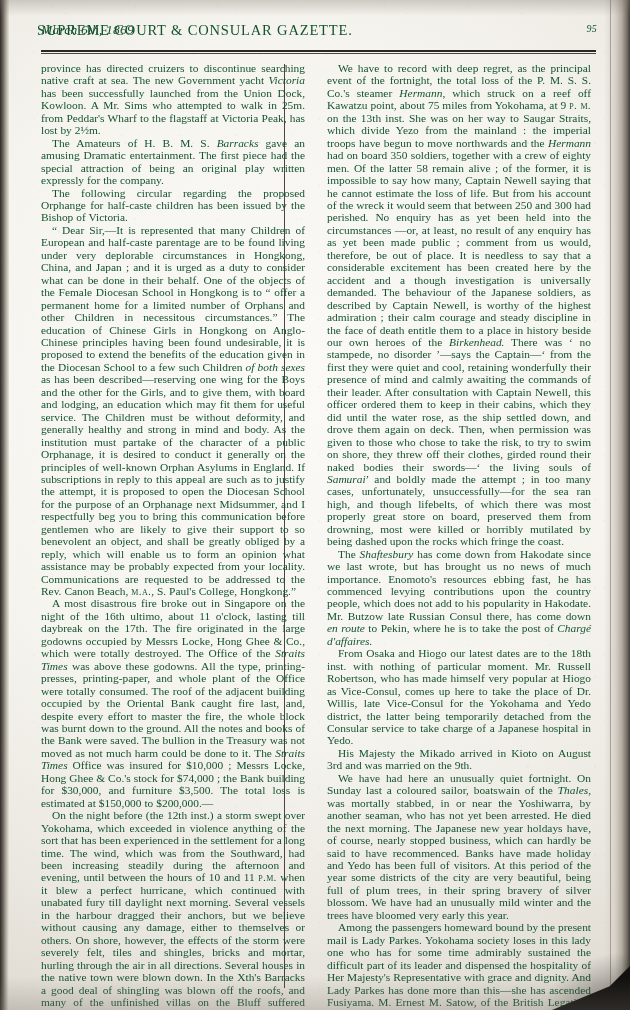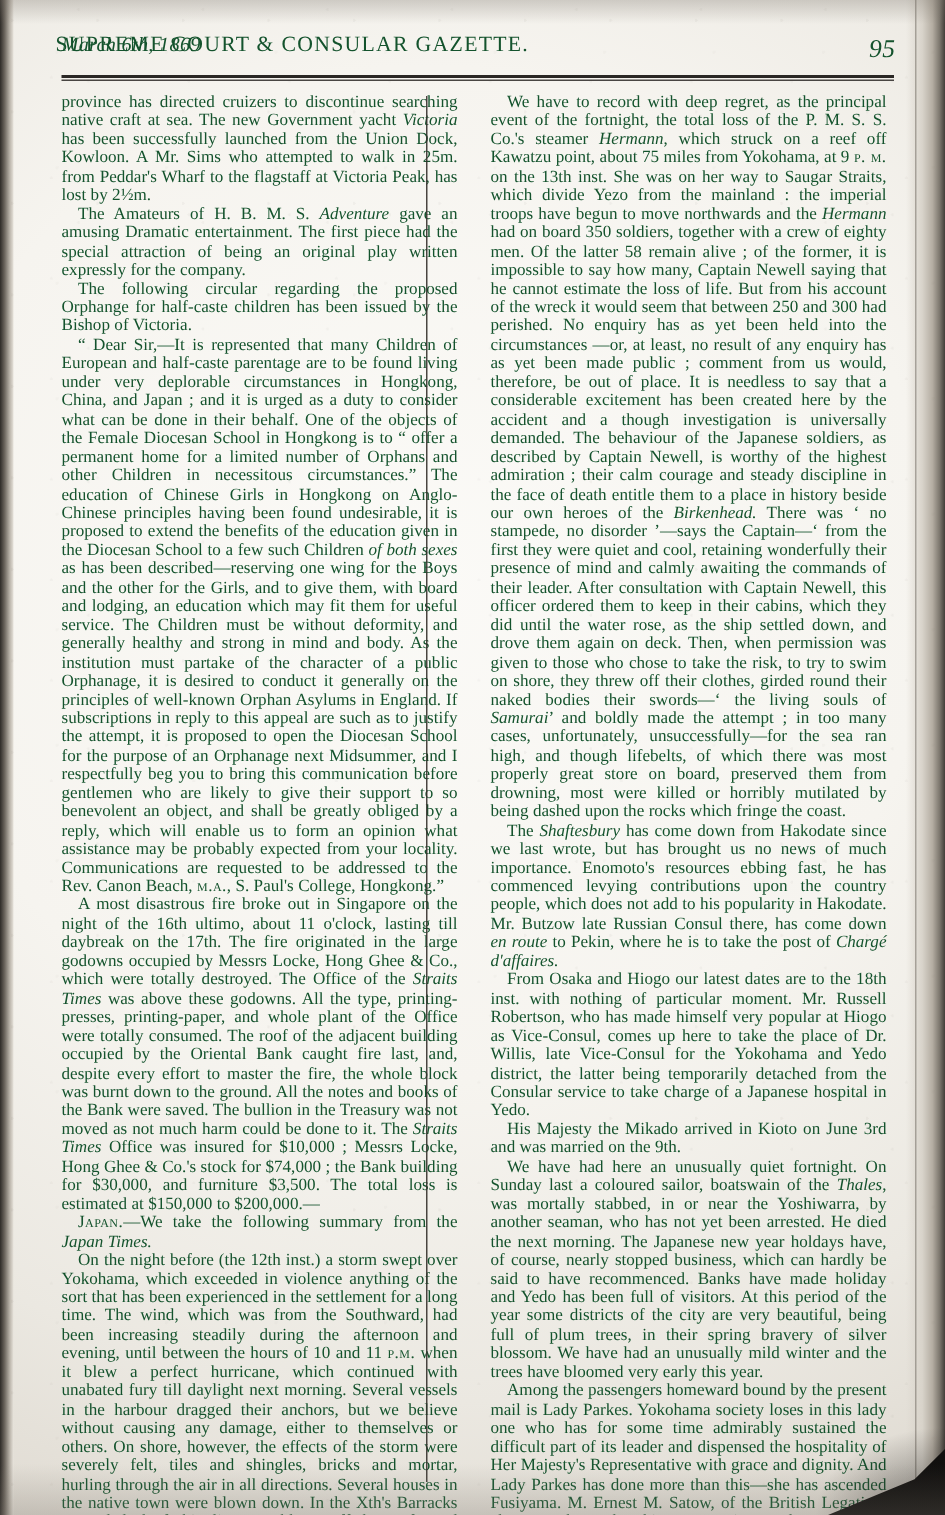--- a/index.html
+++ b/index.html
@@ -93,21 +93,21 @@
     left: 0; top: 0;
     width: 560px;
     text-align: left;
     font-size: 14.5px;
     letter-spacing: .85px;
     white-space: nowrap;
   }
   #runhead .folio {
     position: absolute;
     right: 0; top: 1px;
-    font-size: 17px;
+    font-size: 10px;
     letter-spacing: .3px;
     font-style: italic;
   }
   
   #rule {
     position: absolute;
     left: 41px; top: 50px;
     width: 555px; height: 4px;
   }
   #rule i {
@@ -180,32 +180,31 @@
   </div>
 
   <div id="rule">
     <i class="a"></i>
       <i class="b"></i>
   </div>
 
   <div id="cols">
     <div class="col left">
         <p class="para noind">province has directed cruizers to discontinue searching native craft at sea.  The new Government yacht <em>Victoria</em> has been successfully launched from the Union Dock, Kowloon.  A Mr. Sims who attempted to walk in 25m. from Peddar's Wharf to the flagstaff at Victoria Peak, has lost by 2½m.</p>
-        <p class="para">The Amateurs of H. B. M. S. <em>Adventure</em> gave an amusing Dramatic entertainment.  The first piece had the special attraction of being an original play written expressly for the company.</p>
+        <p class="para">The Amateurs of H. B. M. S. <em>Barracks</em> gave an amusing Dramatic entertainment.  The first piece had the special attraction of being an original play written expressly for the company.</p>
         <p class="para">The following circular regarding the proposed Orphange for half-caste children has been issued by the Bishop of Victoria.</p>
         <p class="para">“ Dear Sir,—It is represented that many Children of European and half-caste parentage are to be found living under very deplorable circumstances in Hongkong, China, and Japan ; and it is urged as a duty to consider what can be done in their behalf.  One of the objects of the Female Diocesan School in Hongkong is to “ offer a permanent home for a limited number of Orphans and other Children in necessitous circumstances.”  The education of Chinese Girls in Hongkong on Anglo-Chinese principles having been found undesirable, it is proposed to extend the benefits of the education given in the Diocesan School to a few such Children <em>of both sexes</em> as has been described—reserving one wing for the Boys and the other for the Girls, and to give them, with board and lodging, an education which may fit them for useful service.  The Children must be without deformity, and generally healthy and strong in mind and body.  As the institution must partake of the character of a public Orphanage, it is desired to conduct it generally on the principles of well-known Orphan Asylums in England.  If subscriptions in reply to this appeal are such as to justify the attempt, it is proposed to open the Diocesan School for the purpose of an Orphanage next Midsummer, and I respectfully beg you to bring this communication before gentlemen who are likely to give their support to so benevolent an object, and shall be greatly obliged by a reply, which will enable us to form an opinion what assistance may be probably expected from your locality.  Communications are requested to be addressed to the Rev. Canon Beach, <span class="sc">m.a.</span>, S. Paul's College, Hongkong.”</p>
         <p class="para">A most disastrous fire broke out in Singapore on the night of the 16th ultimo, about 11 o'clock, lasting till daybreak on the 17th.  The fire originated in the large godowns occupied by Messrs Locke, Hong Ghee &amp; Co., which were totally destroyed.  The Office of the <em>Straits Times</em> was above these godowns.  All the type, printing-presses, printing-paper, and whole plant of the Office were totally consumed.  The roof of the adjacent building occupied by the Oriental Bank caught fire last, and, despite every effort to master the fire, the whole block was burnt down to the ground.  All the notes and books of the Bank were saved.  The bullion in the Treasury was not moved as not much harm could be done to it.  The <em>Straits Times</em> Office was insured for $10,000 ; Messrs Locke, Hong Ghee &amp; Co.'s stock for $74,000 ; the Bank building for $30,000, and furniture $3,500.  The total loss is estimated at $150,000 to $200,000.—</p>
-        <p class="para"><span class="sc">Japan.</span>—We take the following summary from the <em>Japan Times.</em></p>
         <p class="para">On the night before (the 12th inst.) a storm swept over Yokohama, which exceeded in violence anything of the sort that has been experienced in the settlement for a long time.  The wind, which was from the Southward, had been increasing steadily during the afternoon and evening, until between the hours of 10 and 11 <span class="sc">p.m.</span> when it blew a perfect hurricane, which continued with unabated fury till daylight next morning.  Several vessels in the harbour dragged their anchors, but we believe without causing any damage, either to themselves or others.  On shore, however, the effects of the storm were severely felt, tiles and shingles, bricks and mortar, hurling through the air in all directions.  Several houses in the native town were blown down.  In the Xth's Barracks a good deal of shingling was blown off the roofs, and many of the unfinished villas on the Bluff suffered considerably.  Part of the roofing of the Theatre of the Corps Dramatique was blown completely away and the building sustained other damage ; in fact, in theatrical , the storm nearly “ brought down the house,” altogether.  In the morning, the wind shifted round to the Northward and Eastward, and though another blow was expected from that direction, happily we escaped</p>
       </div>
     <div class="col right">
         <p class="para">We have to record with deep regret, as the principal event of the fortnight, the total loss of the P. M. S. S. Co.'s steamer <em>Hermann</em>, which struck on a reef off Kawatzu point, about 75 miles from Yokohama, at 9 <span class="sc">p. m.</span> on the 13th inst.  She was on her way to Saugar Straits, which divide Yezo from the mainland : the imperial troops have begun to move northwards and the <em>Hermann</em> had on board 350 soldiers, together with a crew of eighty men.  Of the latter 58 remain alive ; of the former, it is impossible to say how many, Captain Newell saying that he cannot estimate the loss of life.  But from his account of the wreck it would seem that between 250 and 300 had perished.  No enquiry has as yet been held into the circumstances —or, at least, no result of any enquiry has as yet been made public ; comment from us would, therefore, be out of place.  It is needless to say that a considerable excitement has been created here by the accident and a though investigation is universally demanded.  The behaviour of the Japanese soldiers, as described by Captain Newell, is worthy of the highest admiration ; their calm courage and steady discipline in the face of death entitle them to a place in history beside our own heroes of the <em>Birkenhead.</em>  There was ‘ no stampede, no disorder ’—says the Captain—‘ from the first they were quiet and cool, retaining wonderfully their presence of mind and calmly awaiting the commands of their leader.  After consultation with Captain Newell, this officer ordered them to keep in their cabins, which they did until the water rose, as the ship settled down, and drove them again on deck.  Then, when permission was given to those who chose to take the risk, to try to swim on shore, they threw off their clothes, girded round their naked bodies their swords—‘ the living souls of <em>Samurai</em>’ and boldly made the attempt ; in too many cases, unfortunately, unsuccessfully—for the sea ran high, and though lifebelts, of which there was most properly great store on board, preserved them from drowning, most were killed or horribly mutilated by being dashed upon the rocks which fringe the coast.</p>
         <p class="para">The <em>Shaftesbury</em> has come down from Hakodate since we last wrote, but has brought us no news of much importance.  Enomoto's resources ebbing fast, he has commenced levying contributions upon the country people, which does not add to his popularity in Hakodate.  Mr. Butzow late Russian Consul there, has come down <em>en route</em> to Pekin, where he is to take the post of <em>Chargé d'affaires.</em></p>
         <p class="para">From Osaka and Hiogo our latest dates are to the 18th inst. with nothing of particular moment.  Mr. Russell Robertson, who has made himself very popular at Hiogo as Vice-Consul, comes up here to take the place of Dr. Willis, late Vice-Consul for the Yokohama and Yedo district, the latter being temporarily detached from the Consular service to take charge of a Japanese hospital in Yedo.</p>
-        <p class="para">His Majesty the Mikado arrived in Kioto on June 3rd and was married on the 9th.</p>
+        <p class="para">His Majesty the Mikado arrived in Kioto on August 3rd and was married on the 9th.</p>
         <p class="para">We have had here an unusually quiet fortnight.  On Sunday last a coloured sailor, boatswain of the <em>Thales</em>, was mortally stabbed, in or near the Yoshiwarra, by another seaman, who has not yet been arrested.  He died the next morning.  The Japanese new year holdays have, of course, nearly stopped business, which can hardly be said to have recommenced.  Banks have made holiday and Yedo has been full of visitors.  At this period of the year some districts of the city are very beautiful, being full of plum trees, in their spring bravery of silver blossom.  We have had an unusually mild winter and the trees have bloomed very early this year.</p>
         <p class="para">Among the passengers homeward bound by the present mail is Lady Parkes.  Yokohama society loses in this lady one who has for some time admirably sustained the difficult part of its leader and dispensed the hospitality of Her Majesty's Representative with grace and dignity.  And Lady Parkes has done more than this—she has ascended Fusiyama.  M. Ernest M. Satow, of the British Legation, also goes home by this opportunity, on leave.  At this period, his absence will be seriously felt : his knowledge of the country and its politics, its people and its language, is extensive and accurate.  It is not too much to say that no other foreigner now living has seen so much of Japan, or has</p>
       </div>
   </div>
 
   <div id="divider"></div>
 
   <div id="gutter-left"></div>
   <div id="edge-right"></div>
   <div id="edge-right-line"></div>

